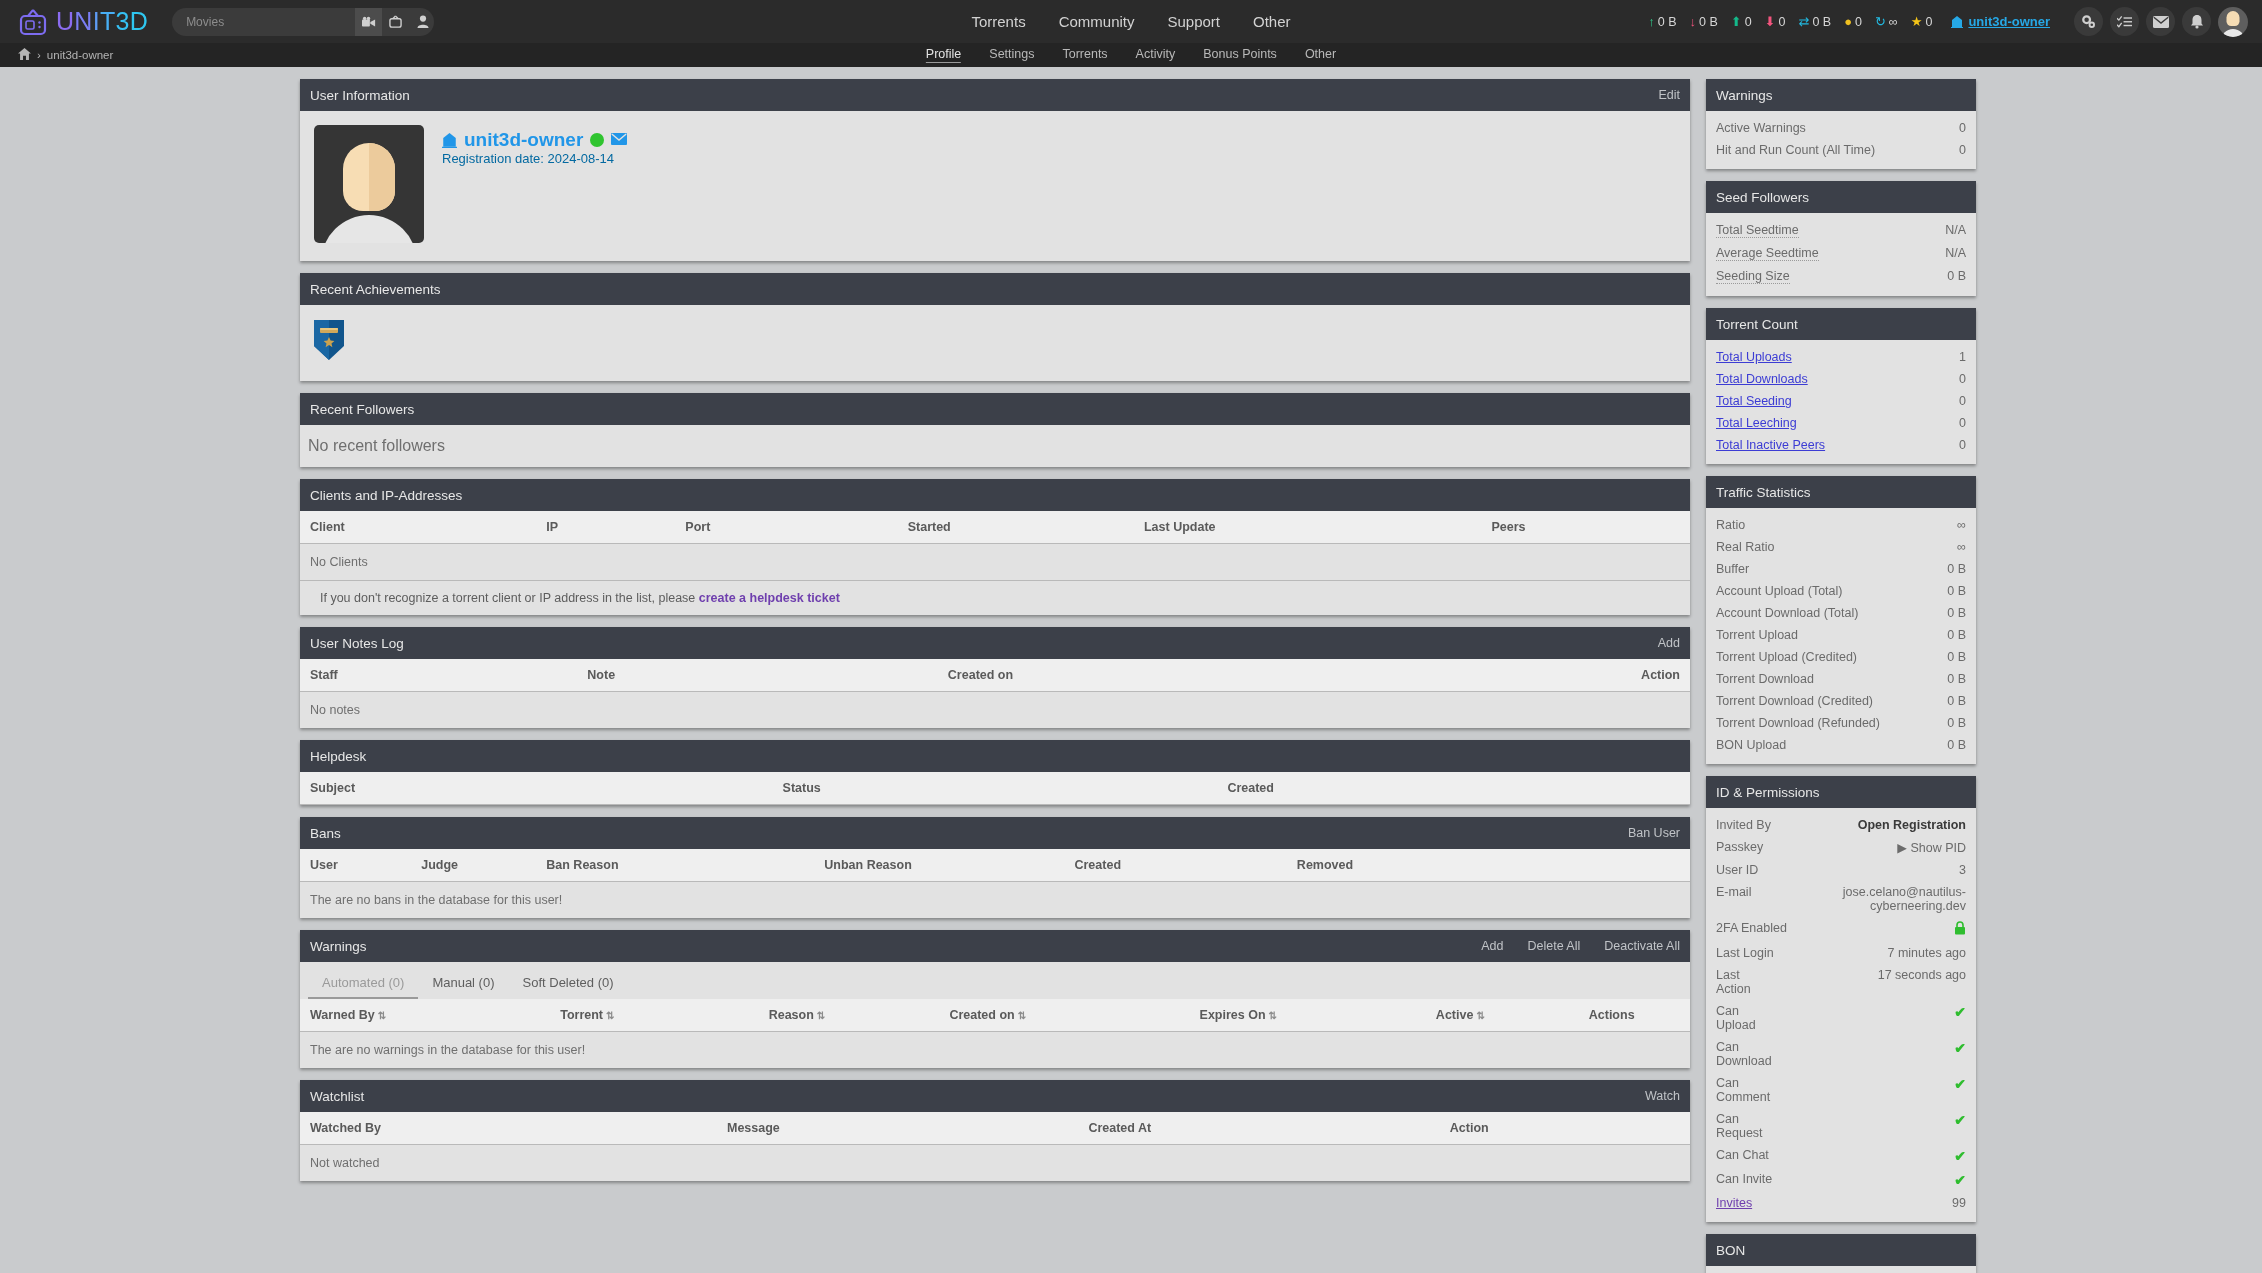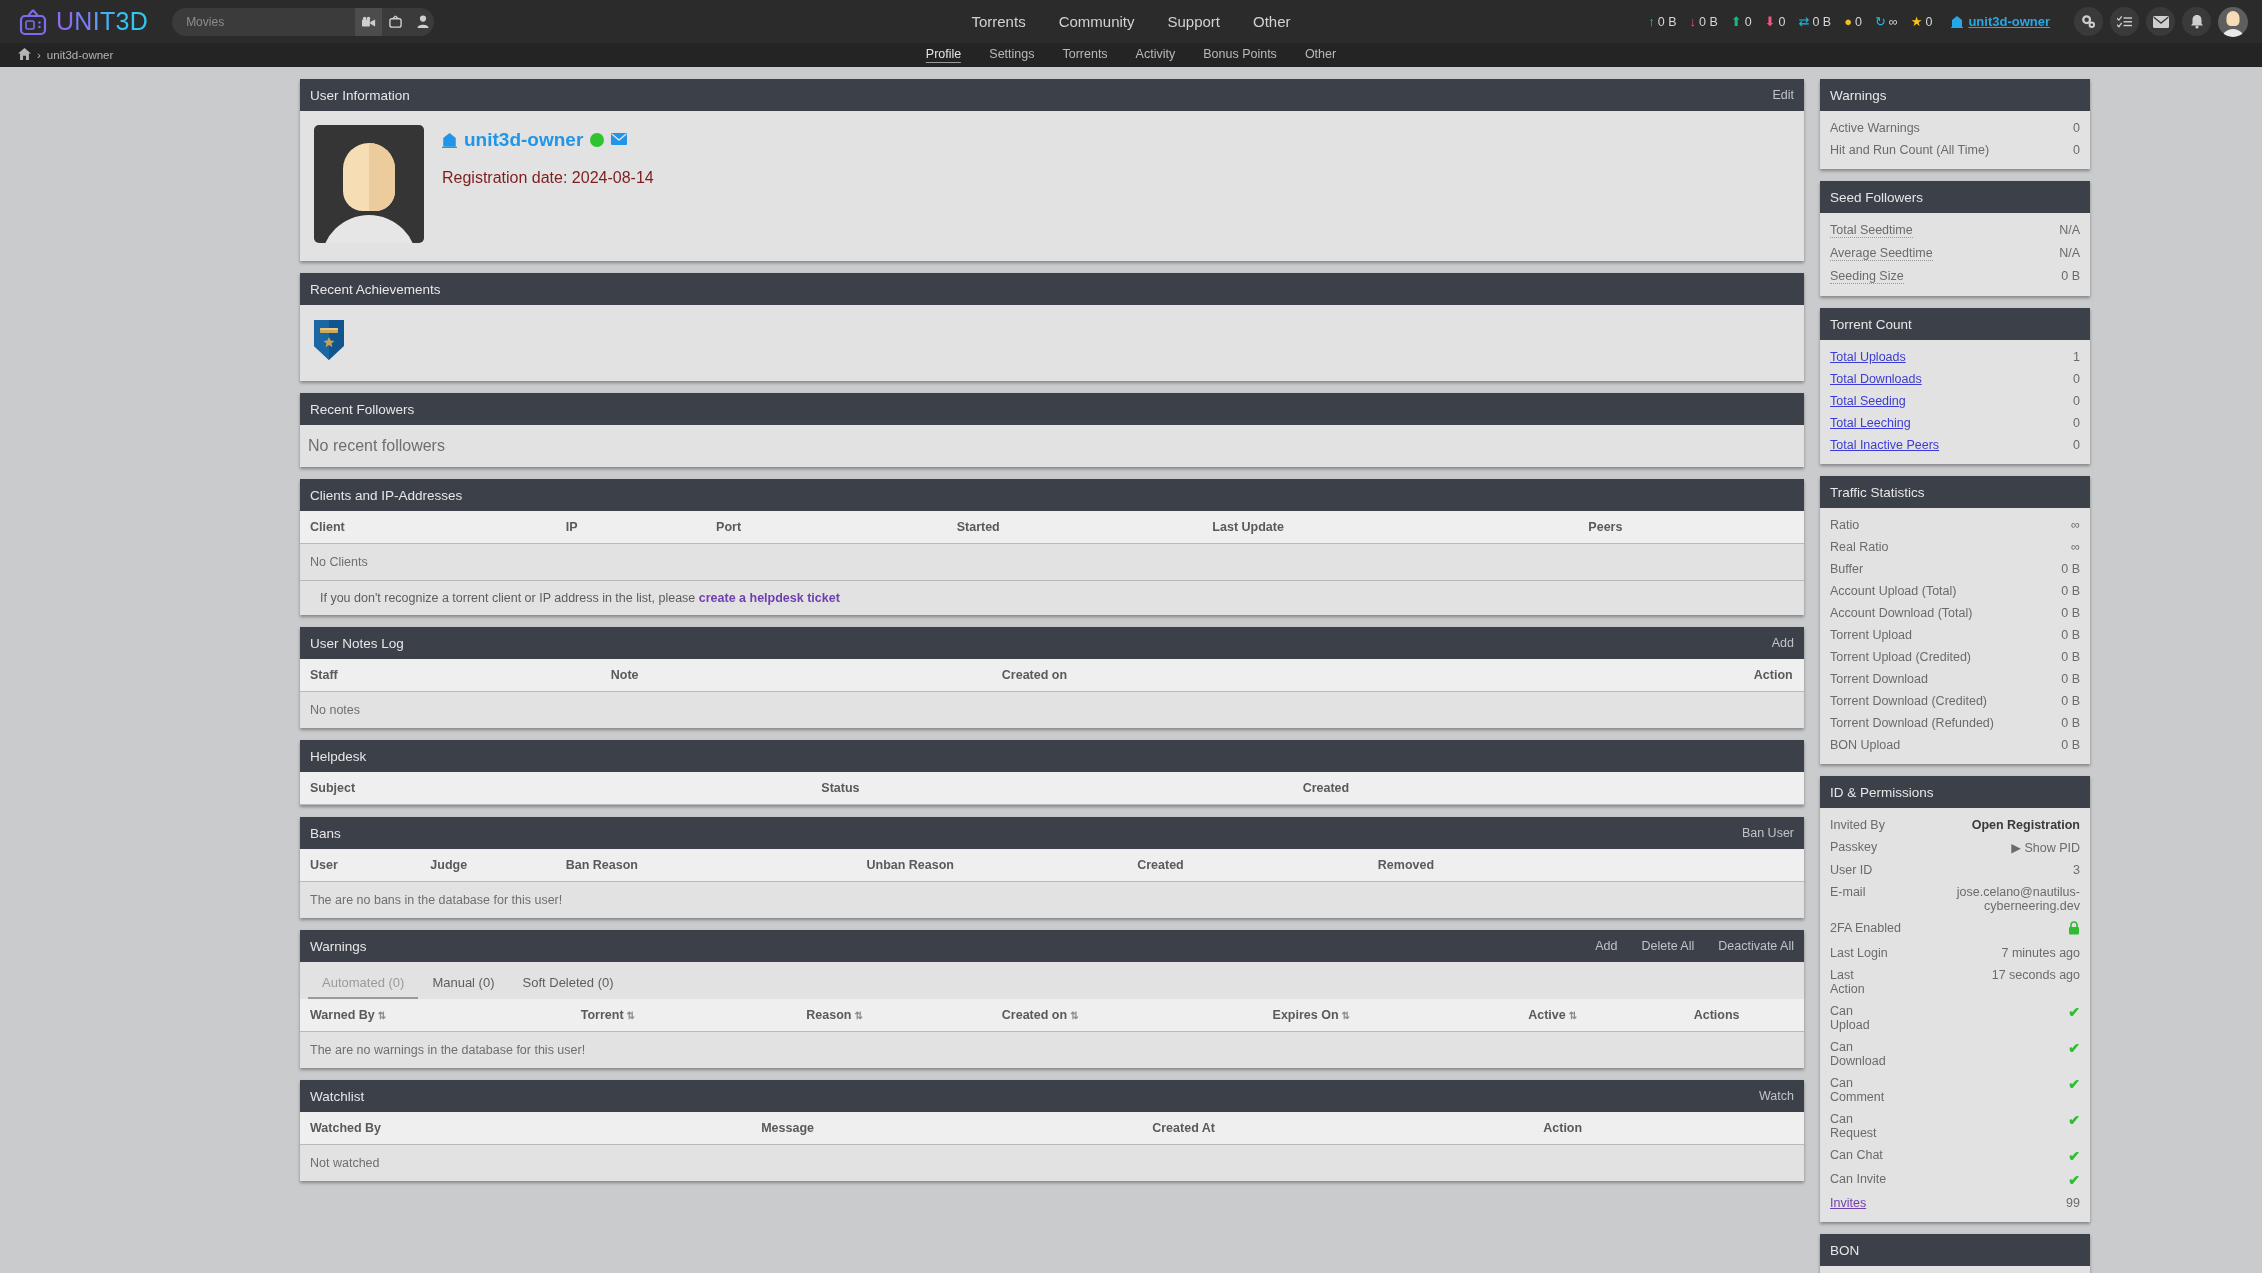--- a/index.html
+++ b/index.html
@@ -111,21 +111,21 @@
     padding-bottom: 1px;
   }
   .subnav a.active { color: #e3e3e3; border-bottom: 1px solid #9a9a9a; }
 
   
   .page {
     display: flex; gap: 16px;
     padding: 12px 14px 0 300px;
     align-items: flex-start;
   }
-  .col-main { width: 1504px; }
+  .col-main { width: 1390px; }
   .col-side { width: 270px; }
 
   .panel {
     background: #e2e2e2;
     margin-bottom: 12px;
     box-shadow: 0 2px 3px rgba(0,0,0,.35);
   }
   .panel-head {
     background: #3c4049; color: #e7e7e7;
     height: 32px; display: flex; align-items: center;
@@ -161,21 +161,21 @@
     background: #e6e6e6;
   }
   .uname-row { display: flex; align-items: center; gap: 7px; margin-top: 4px; }
   .uname {
     color: #2196e8; font-size: 19px; font-weight: bold; text-decoration: none;
   }
   .dot-online {
     width: 14px; height: 14px; border-radius: 50%; background: #2fc42f;
     display: inline-block;
   }
-  .regdate { color: #7f1d1d; font-size: 16px; margin-top: 18px; }
+  .regdate { color: #0369a1; font-size: 13px; }
 
   
   .badges { padding: 14px 12px 20px; }
   .badge-shield { width: 34px; height: 42px; display: block; }
 
   .emptytxt { color: #6f6f6f; font-size: 16px; padding: 12px 8px; }
 
   
   table.t { width: 100%; border-collapse: collapse; }
   table.t thead th {

